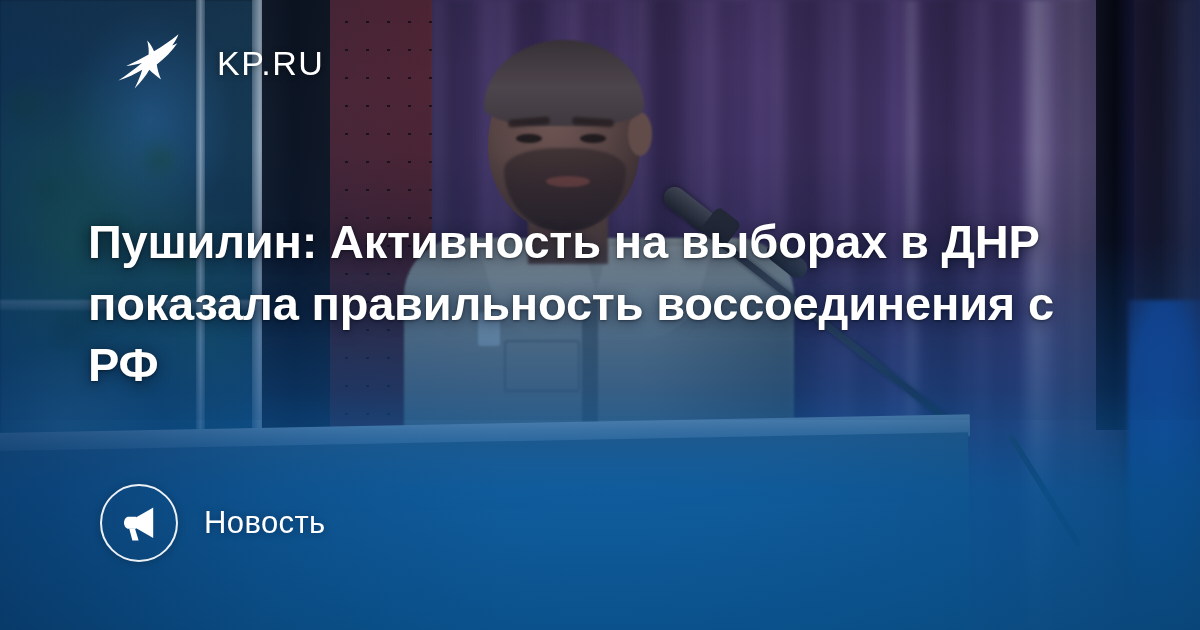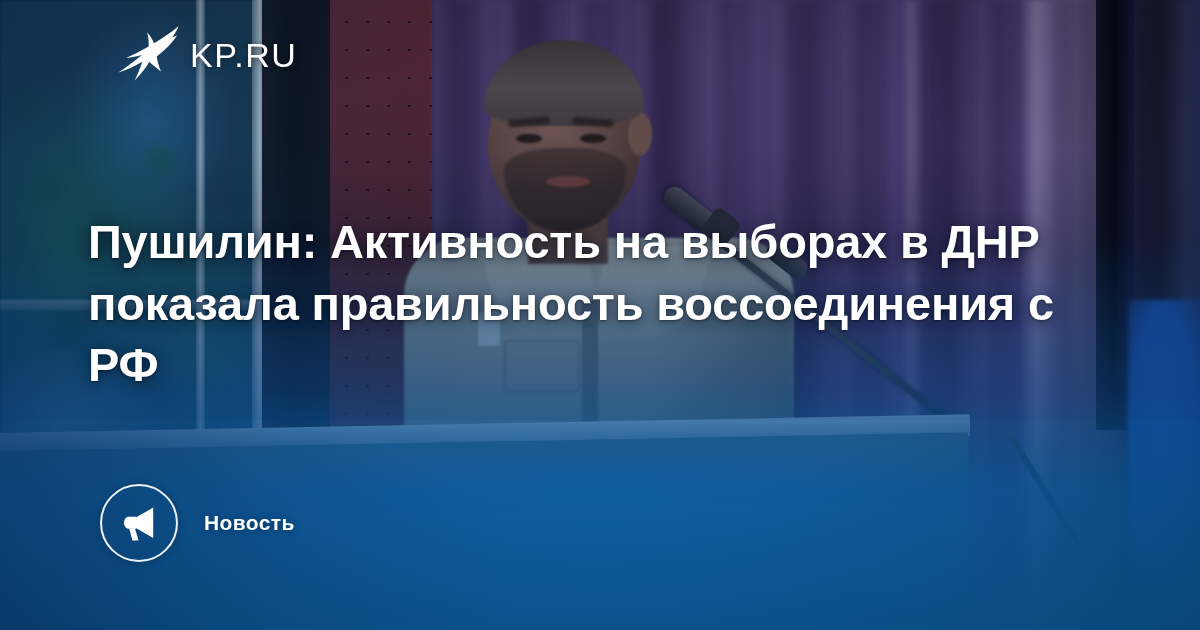--- a/index.html
+++ b/index.html
@@ -259,22 +259,22 @@
   }
   .grade-title-scrim{
     position:absolute; left:0; top:150px; width:1200px; height:270px;
     background:linear-gradient(180deg, rgba(6,18,40,0) 0%, rgba(6,18,40,.22) 40%, rgba(6,18,40,.10) 100%);
   }
 
   
   .content{ position:absolute; inset:0; }
 
   .brand{
-    position:absolute; left:112px; top:24px;
-    display:flex; align-items:center; gap:8px;
+    position:absolute; left:112px; top:32px;
+    display:flex; align-items:center; gap:35px;
   }
   .brand-mark{ width:70px; height:62px; display:block; }
   .brand-name{
     color:#ffffff; font-size:34px; font-weight:500;
     letter-spacing:1.6px; line-height:1;
     text-shadow:0 1px 6px rgba(0,0,0,.45);
   }
 
   .headline{
     position:absolute; left:88px; top:192px; width:1000px;
@@ -290,21 +290,21 @@
     display:flex; align-items:center; gap:26px;
   }
   .badge-circle{
     width:78px; height:78px; border-radius:50%;
     border:2px solid rgba(255,255,255,.92);
     display:flex; align-items:center; justify-content:center;
     box-shadow:0 1px 8px rgba(0,0,0,.22);
   }
   .badge-icon{ width:40px; height:40px; display:block; }
   .badge-label{
-    color:#ffffff; font-size:21px; font-weight:700;
+    color:#ffffff; font-size:31px; font-weight:400;
     letter-spacing:.4px;
     text-shadow:0 1px 7px rgba(0,20,50,.45);
   }
 </style>
 </head>
 <body>
 
 <div class="card">
 
   <div class="photo">

